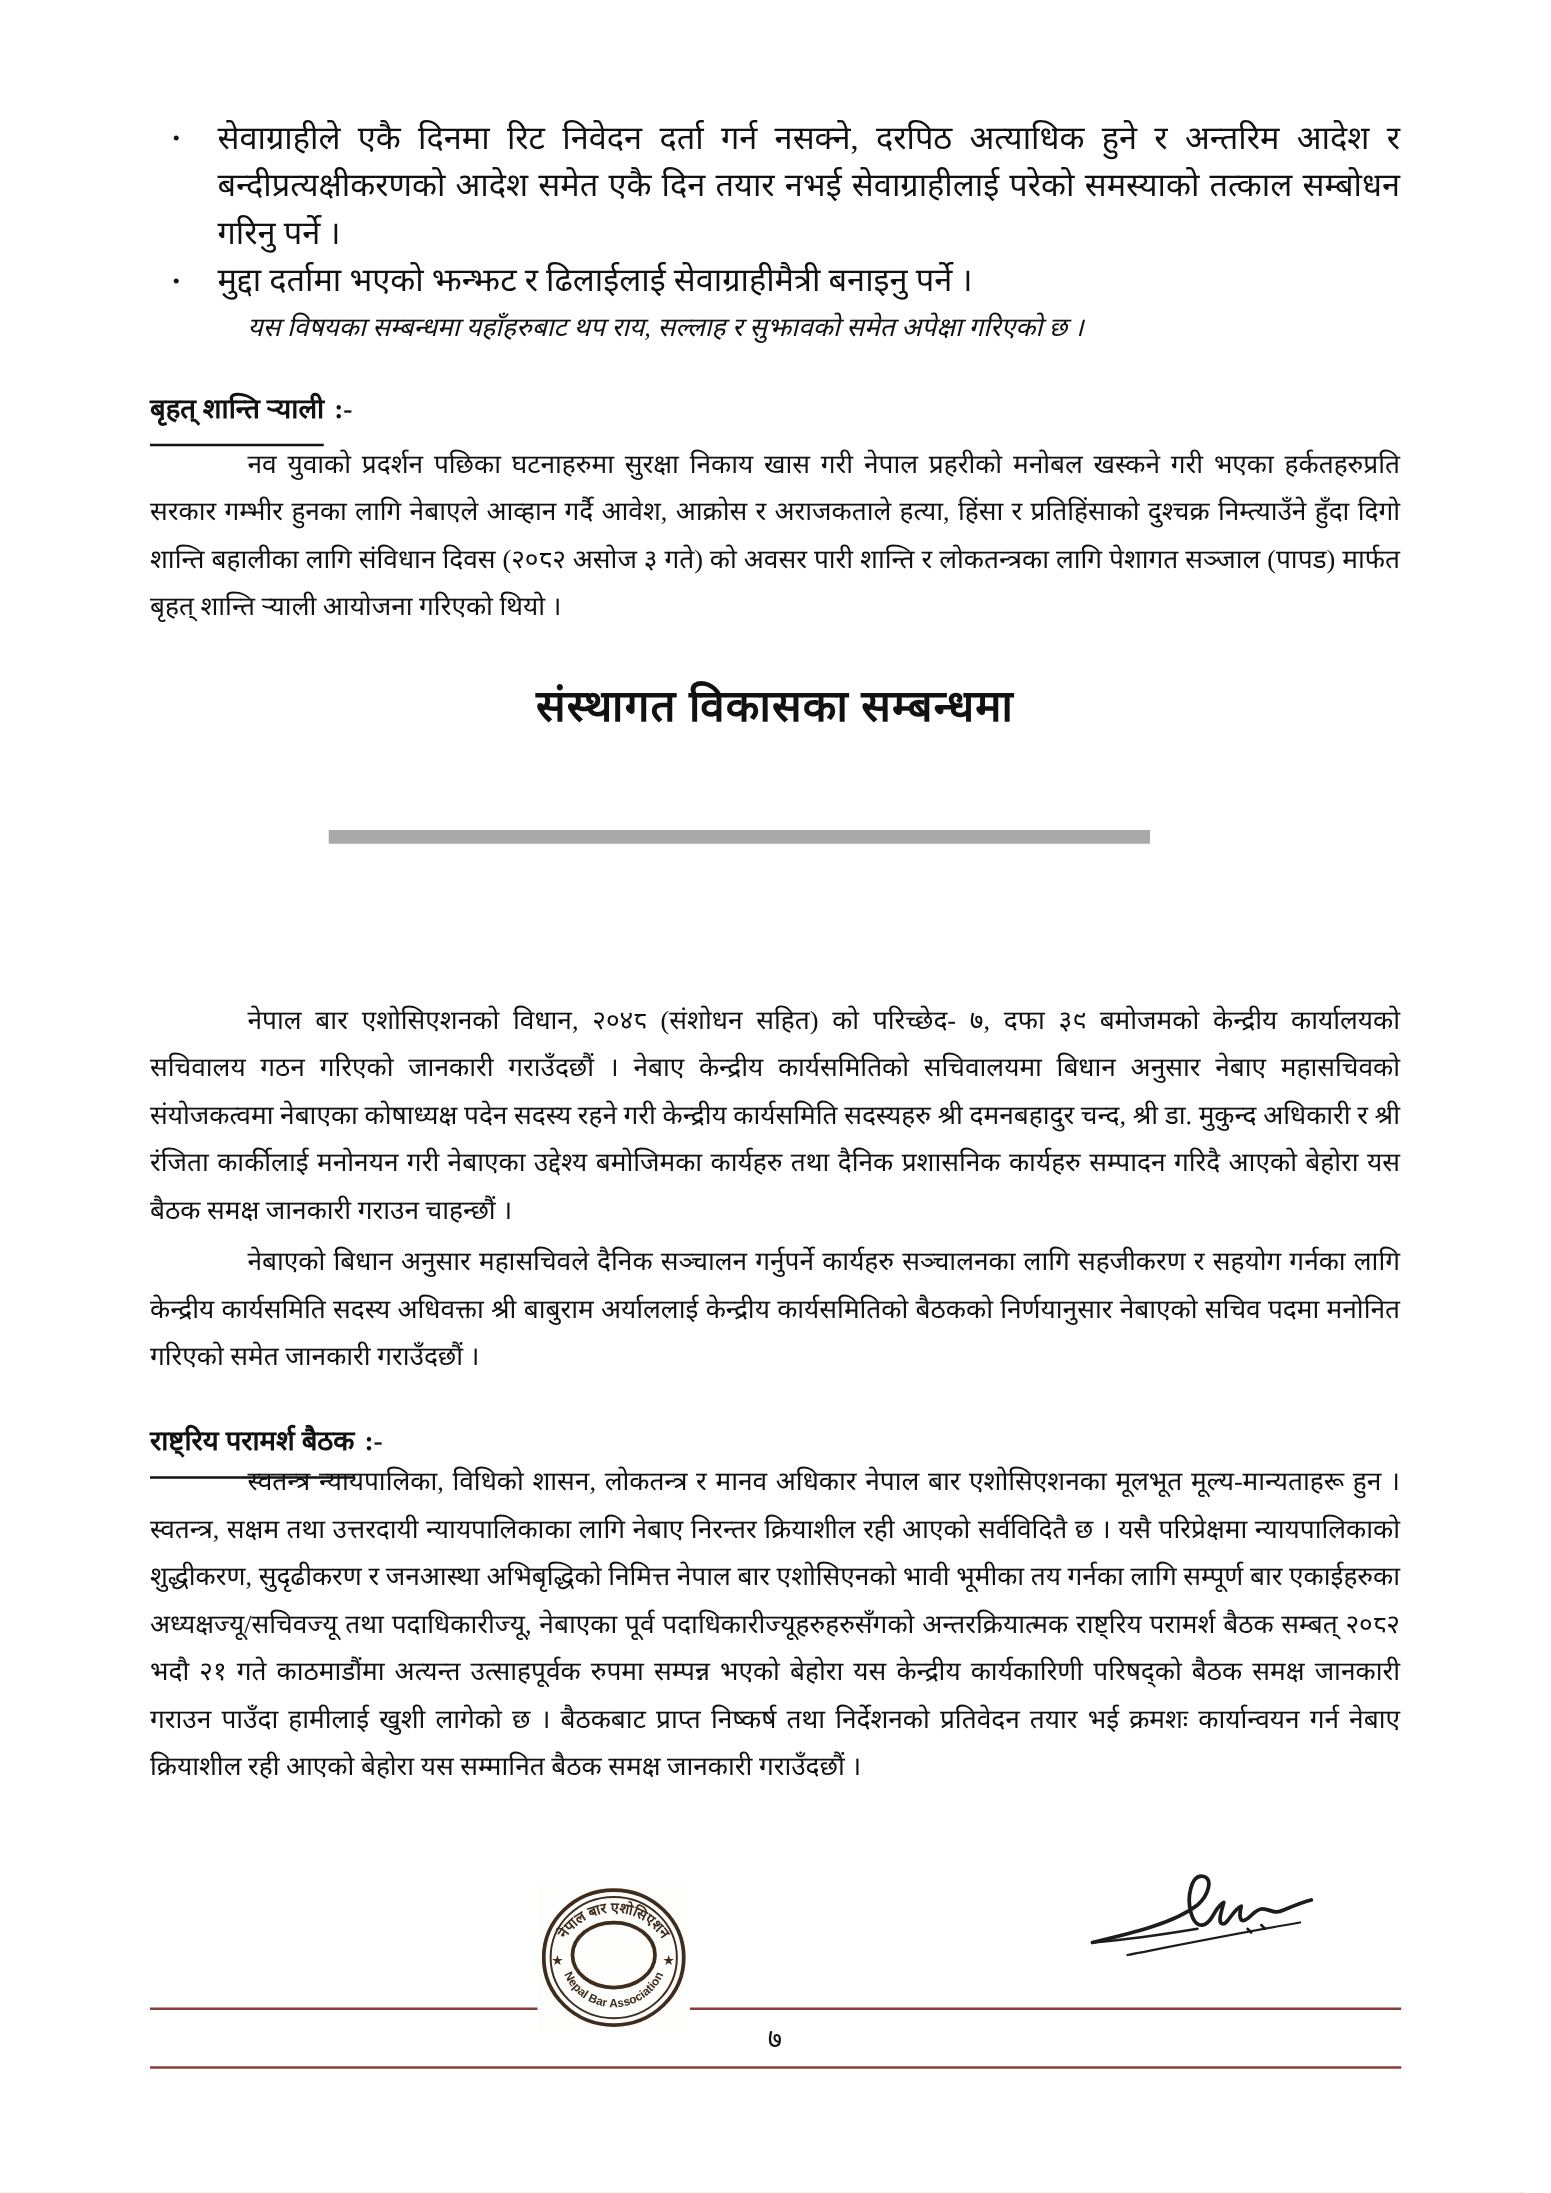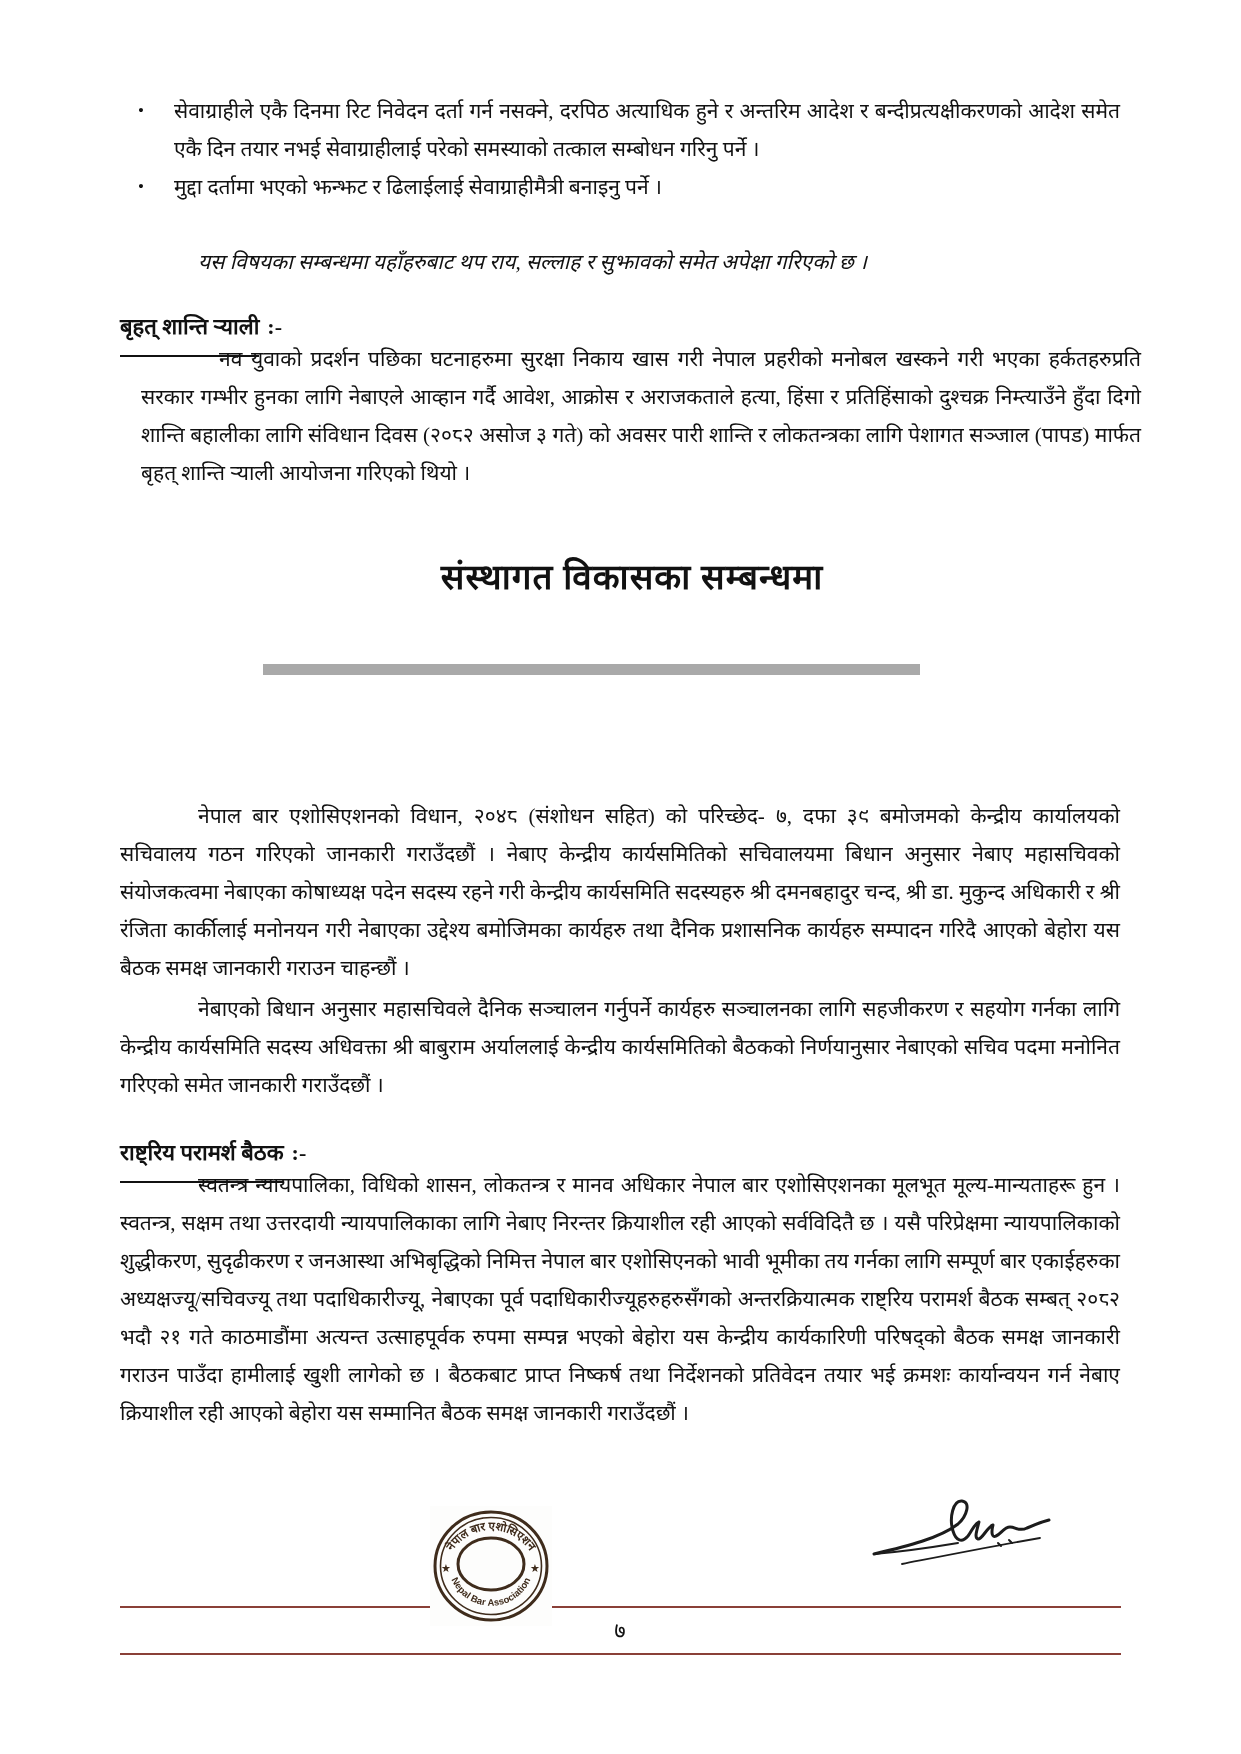--- a/index.html
+++ b/index.html
@@ -13,39 +13,39 @@
     overflow:hidden;
   }
   
   .abs{position:absolute;left:120px;width:1000px;}
   .body-text{font-size:21px;line-height:38px;text-align:justify;margin:0;}
   .indent{text-indent:78px;}
 
   .bullets{top:92px;list-style:none;margin:0;padding:0;}
   .bullet-row{display:flex;align-items:flex-start;}
   .bullet-row .marker{width:36px;flex:0 0 36px;padding-left:18px;font-size:17px;line-height:38px;}
-  .bullet-row .btext{flex:1;font-size:21px;line-height:38px;text-align:justify;}
+  .bullet-row .btext{flex:1;font-size:26px;line-height:38px;text-align:justify;}
 
   .note{top:243px;font-style:italic;}
 
   .sec-heading{font-size:22px;font-weight:bold;margin:0;}
   .sec-heading .hl{border-bottom:2px solid #111;padding-bottom:16px;}
   .sec-heading .hs{margin-left:8px;}
   .h-rally{top:310px;}
   .h-secretariat{top:755px;}
   .h-consultation{top:1124px;margin-top:12px;}
 
-  .p-rally{top:340px;margin-left:21px;}
+  .p-rally{top:352px;}
   .p-secretariat-1{top:797px;}
   .p-secretariat-2{top:990px;}
   .p-consultation{top:1166px;}
 
   .main-heading{
     top:540px;text-align:center;
-    font-size:35px;font-weight:bold;margin:12px;letter-spacing:1px;
+    font-size:35px;font-weight:bold;margin:0;letter-spacing:1px;
   }
   .gray-bar{
     position:absolute;left:263px;top:664px;width:657px;height:11px;
     background:#a9a9a9;
   }
 
   
   .stamp{position:absolute;left:430px;top:1506px;width:122px;height:120px;background:#fdfdfc;z-index:3;}
   
   .signature{position:absolute;left:868px;top:1494px;width:195px;height:86px;z-index:2;}

